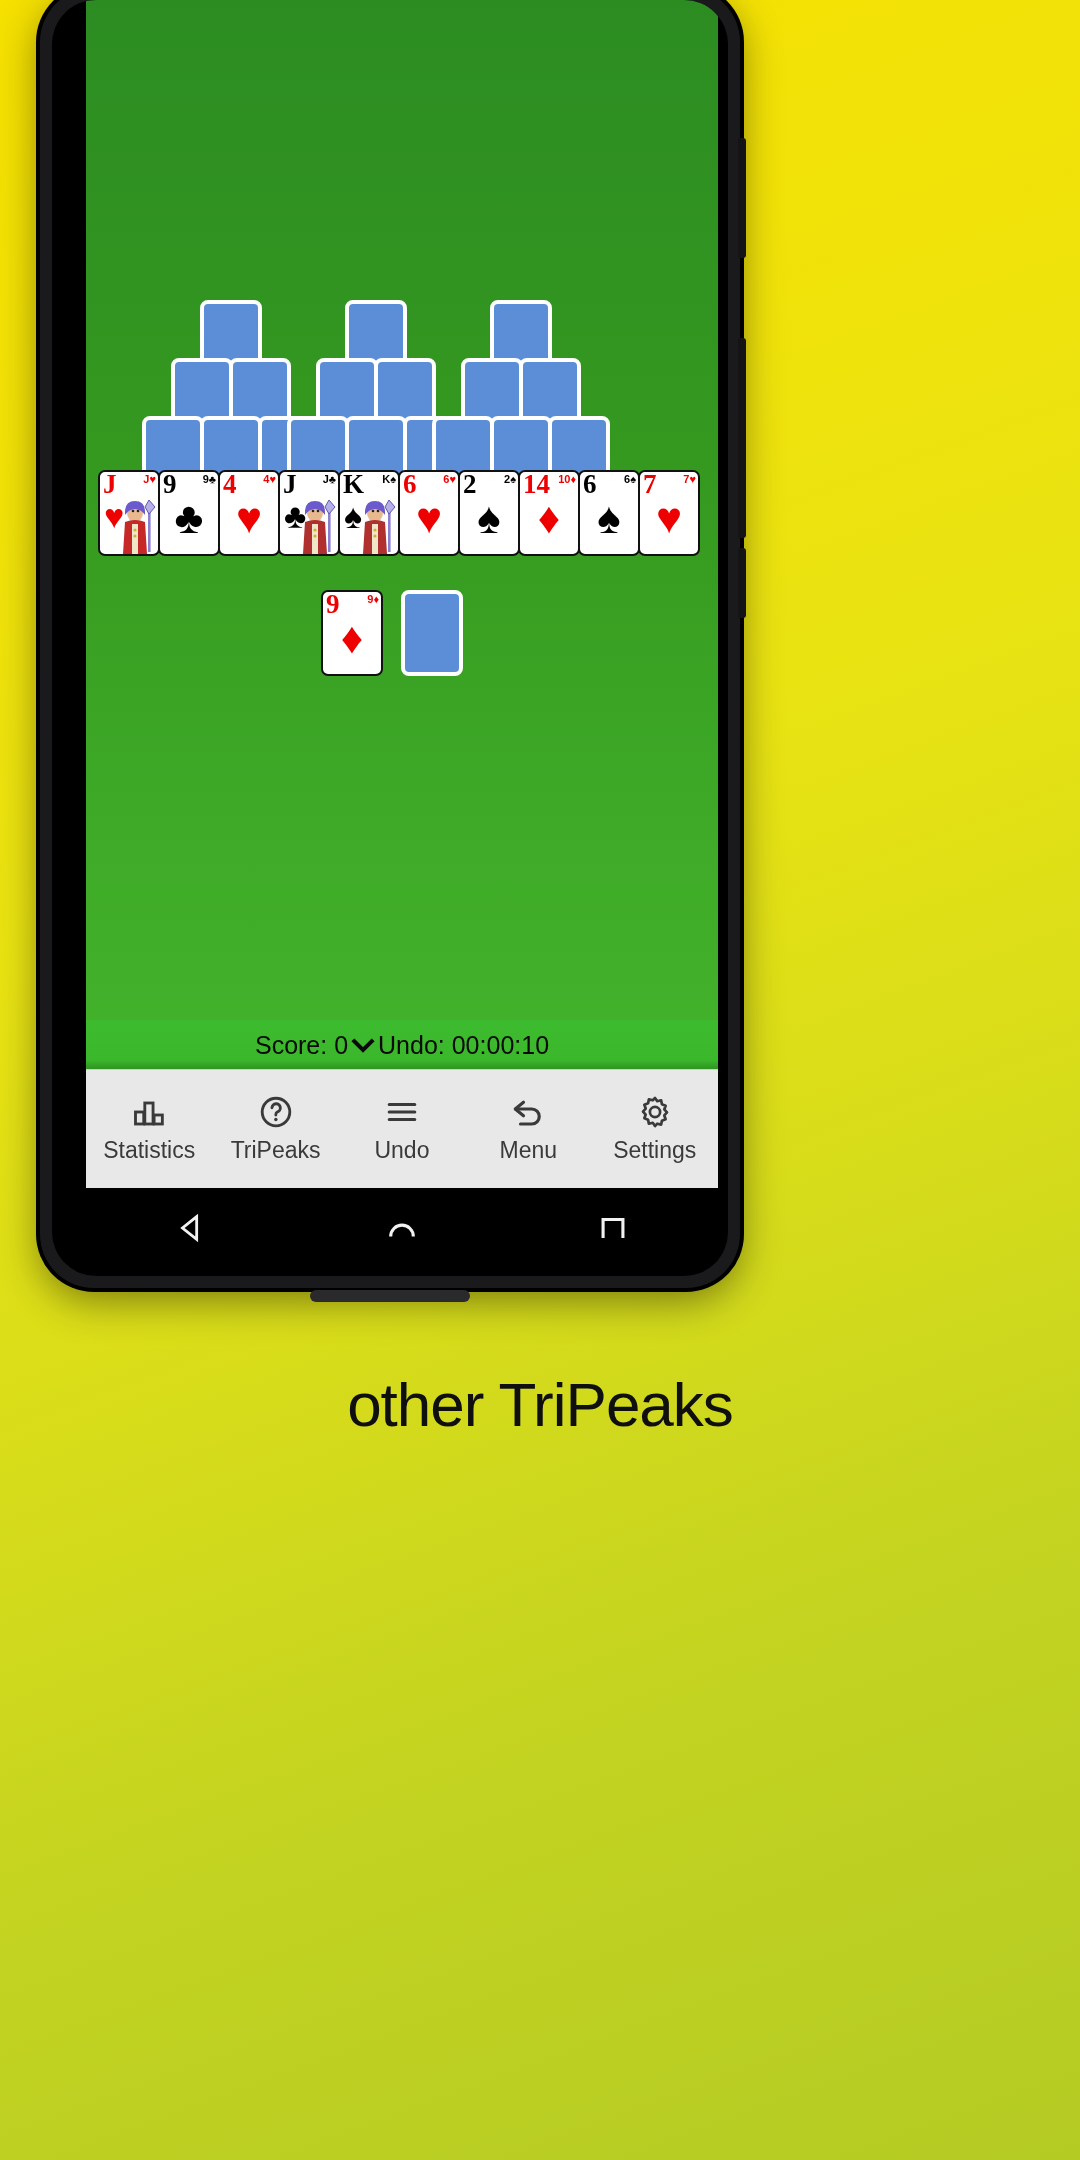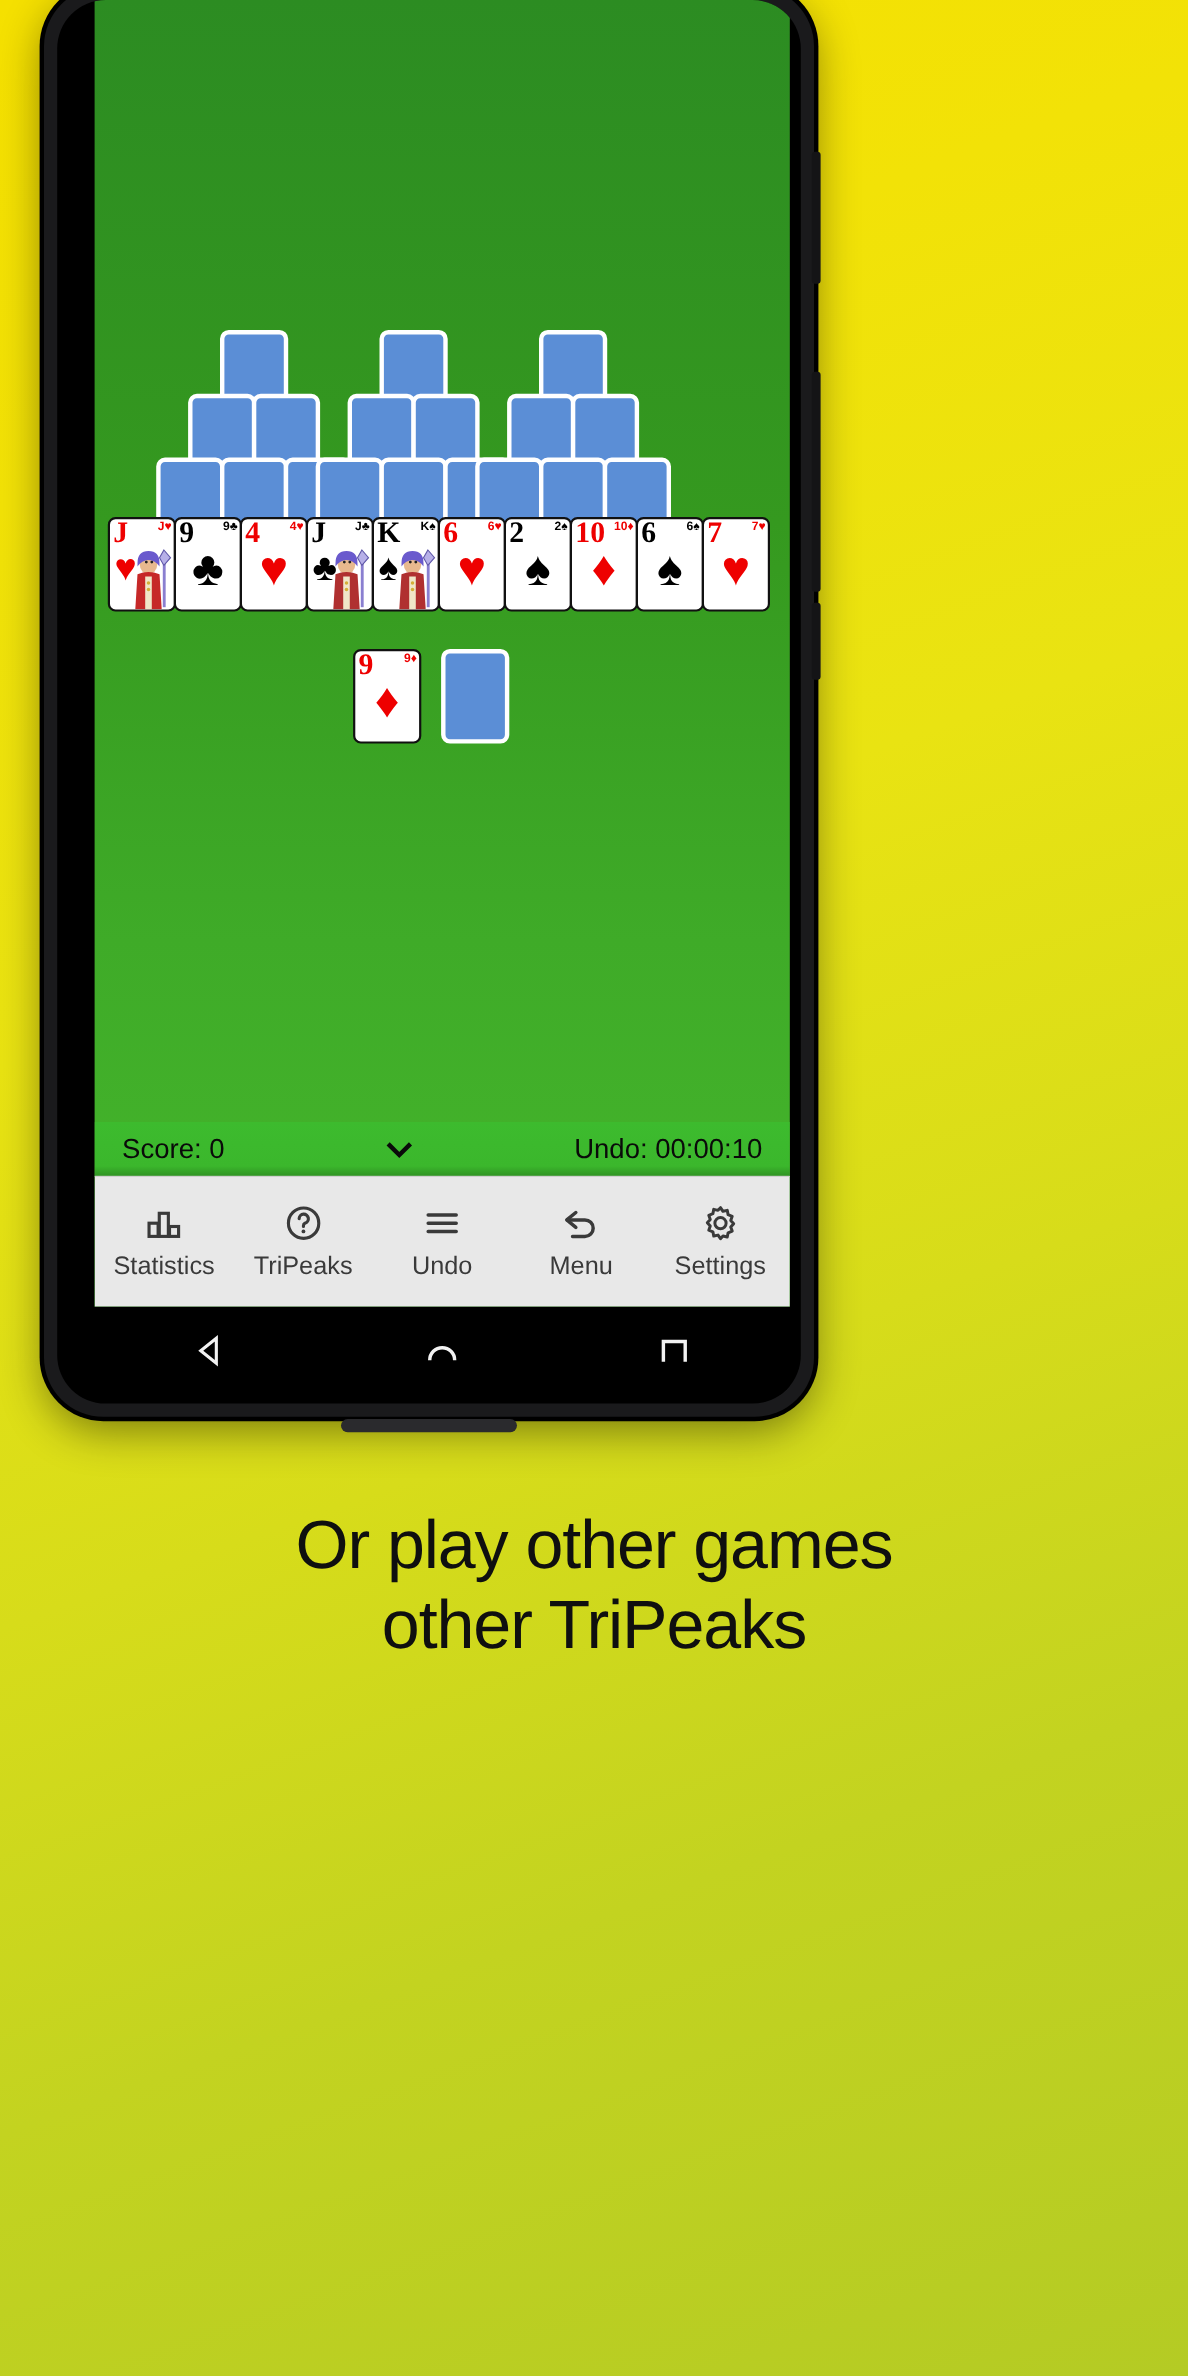--- a/index.html
+++ b/index.html
@@ -48,21 +48,21 @@
   .cf-pip-c{position:absolute;left:0;right:0;top:24px;text-align:center;font-size:44px;line-height:1;}
   .red{color:#ee0000;}
   .blk{color:#000;}
   .court{position:absolute;right:1px;bottom:0;width:38px;height:56px;}
   
   .waste-card,.stock-card{position:absolute;width:62px;height:86px;}
   
   .statusbar{
     position:absolute;left:0;right:0;bottom:118px;height:50px;
     background:linear-gradient(180deg,#3dbb2e 0%,#3bb72c 80%,#2e8f22 100%);
-    display:flex;align-items:center;justify-content:space-between;
+    display:flex;align-items:center;justify-content:center;
     padding:0 25px;box-sizing:border-box;color:#0a0a0a;font-size:25px;
   }
   .chev{width:30px;height:30px;}
   
   .toolbar{
     position:absolute;left:0;right:0;bottom:0;height:118px;
     background:#e8e8e8;display:flex;align-items:center;justify-content:space-around;
     border-top:1px solid #cfcfcf;
   }
   .tb-item{display:flex;flex-direction:column;align-items:center;gap:7px;width:126px;}
@@ -179,21 +179,21 @@
             <span class="cf-rank red">6</span>
             <span class="cf-corner red">6♥</span>
             <span class="cf-pip-c red">♥</span>
           </div>
           <div class="card-face" style="left: 372px; top: 470px;">
             <span class="cf-rank blk">2</span>
             <span class="cf-corner blk">2♠</span>
             <span class="cf-pip-c blk">♠</span>
           </div>
           <div class="card-face" style="left: 432px; top: 470px;">
-            <span class="cf-rank red">10</span>
+            <span class="cf-rank red">14</span>
             <span class="cf-corner red">10♦</span>
             <span class="cf-pip-c red">♦</span>
           </div>
           <div class="card-face" style="left: 492px; top: 470px;">
             <span class="cf-rank blk">6</span>
             <span class="cf-corner blk">6♠</span>
             <span class="cf-pip-c blk">♠</span>
           </div>
           <div class="card-face" style="left: 552px; top: 470px;">
             <span class="cf-rank red">7</span>
@@ -273,15 +273,14 @@
         <svg viewBox="0 0 24 24" width="34" height="34">
             <path d="M5 19 L5 6 L19 6 L19 19" fill="none" stroke="#f2f2f2" stroke-width="2.2"></path>
           </svg>
       </span>
     </div>
   </div>
   <div class="chin-bar"></div>
 </div>
 
 <div class="caption">
-  <div>Or play other games</div>
   <div>other TriPeaks</div>
 </div>
 
 </body></html>

